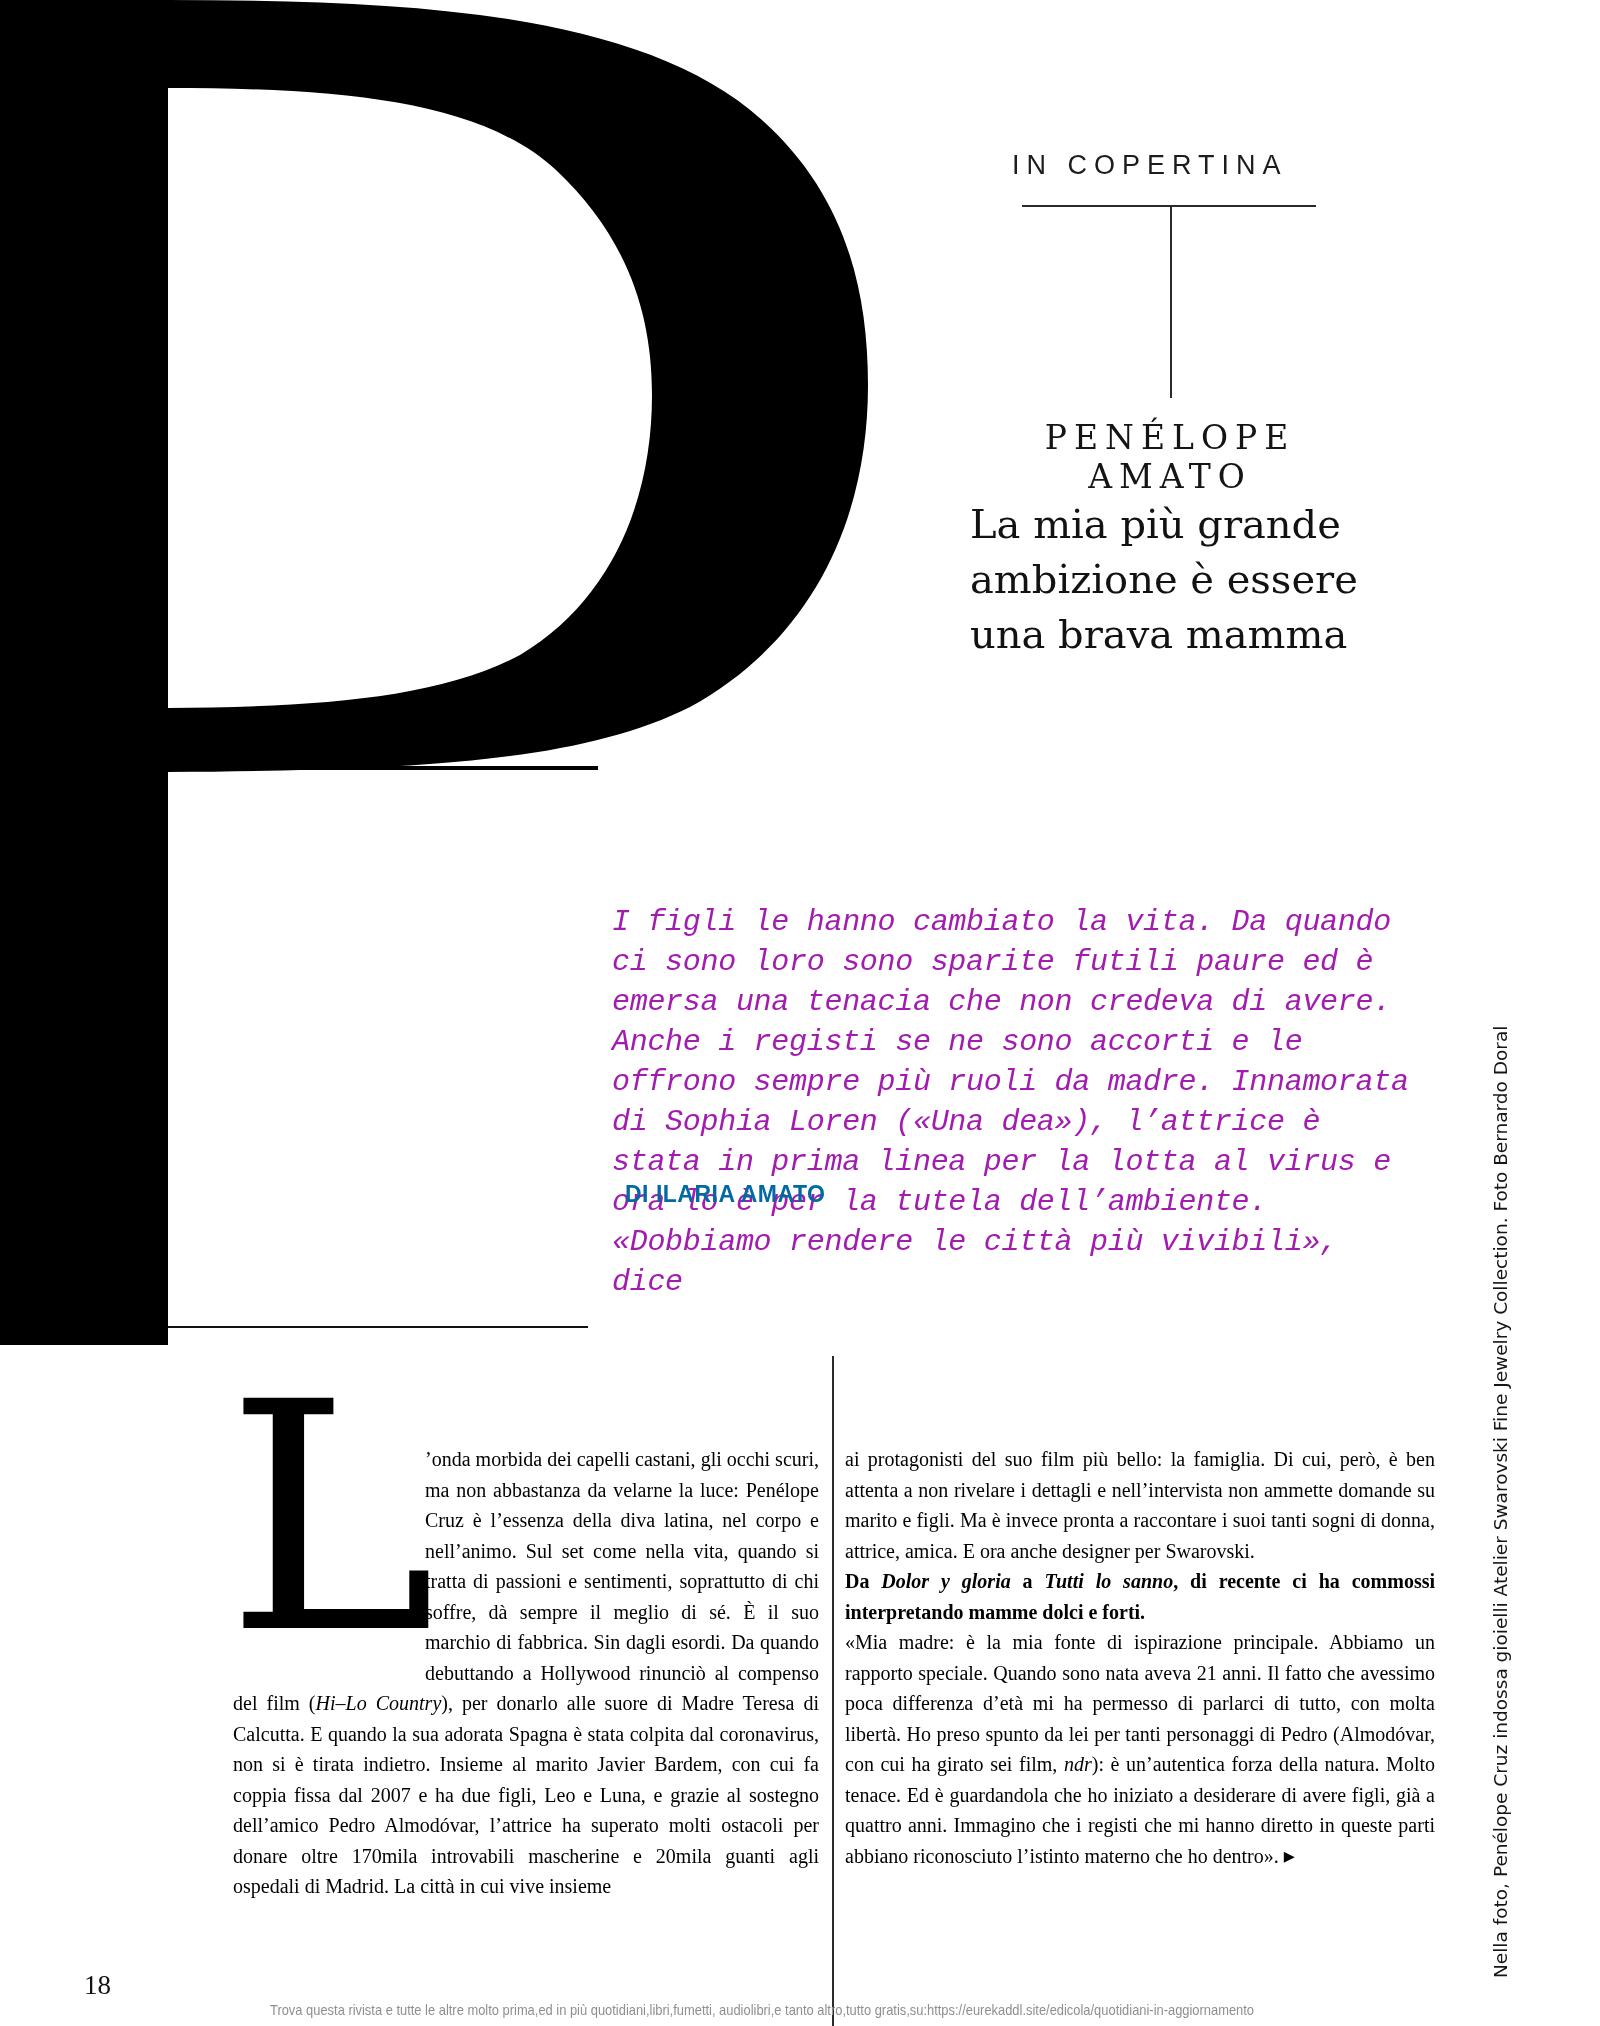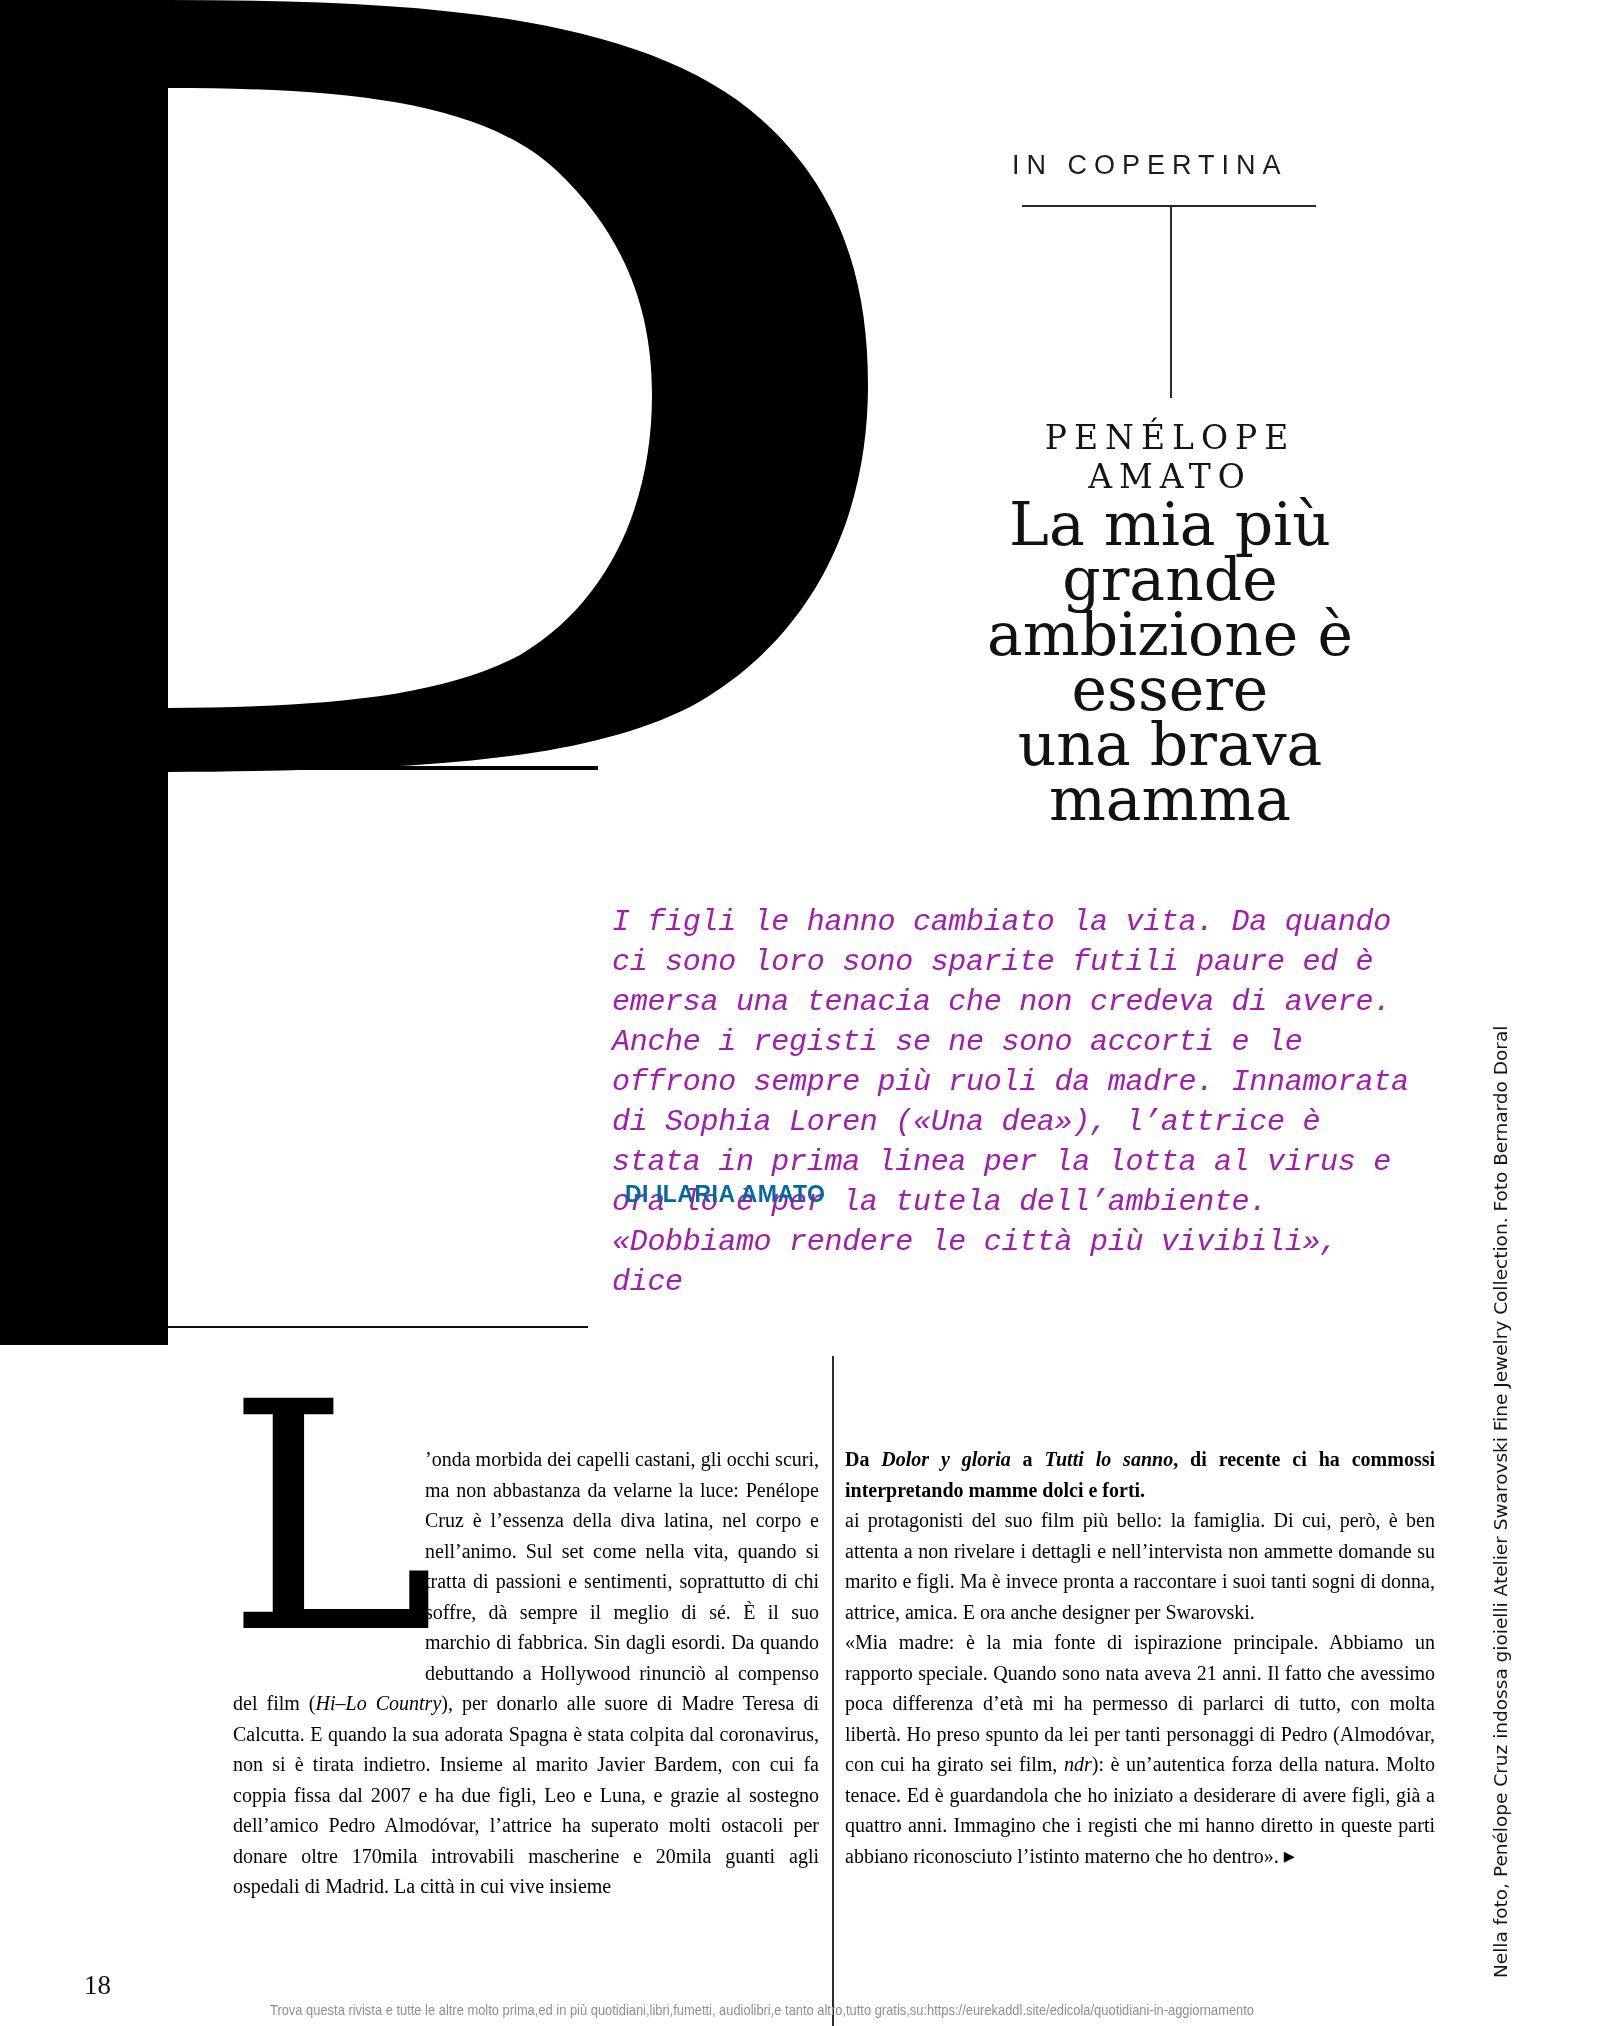--- a/index.html
+++ b/index.html
@@ -13,22 +13,22 @@
   
   .kicker{left:1012px;top:150px;width:314px;text-align:left;
           font-family:"Liberation Sans",sans-serif;font-size:27px;font-weight:400;
           letter-spacing:7px;color:#1c1c1c;}
   .kicker-rule{left:1022px;top:205px;width:294px;height:2px;background:#2a2a2a;}
   .kicker-stem{left:1170px;top:206px;width:2px;height:192px;background:#2a2a2a;}
 
   
   .article-title{left:980px;top:418px;width:380px;text-align:center;
           font-family:"DejaVu Serif",serif;font-size:33px;letter-spacing:7px;color:#141414;}
-  .headline{left:970px;top:497px;width:400px;text-align:center;white-space:pre-line;
-          font-family:"DejaVu Serif",serif;font-size:60px;line-height:55px;color:#121212;}
+  .headline{left:970px;top:497px;width:400px;white-space:pre-line;
+          font-family:"DejaVu Serif",serif;font-size:40px;line-height:55px;color:#121212;}
 
   
   .intro{left:612px;top:902px;width:812px;
          font-family:Liberation Mono, monospace;font-style:italic;font-size:30px;
          line-height:40px;letter-spacing:-0.3px;color:#a21caf;}
 
   
   .byline{left:625px;top:1181px;font-family:"Liberation Sans",sans-serif;
           font-size:23px;font-weight:700;letter-spacing:0.5px;color:#0369a1;}
 
@@ -89,21 +89,21 @@
 <div class="abs left-rule"></div>
 <div class="abs col-divider"></div>
 
 <div class="abs dropcap-l">L</div>
 
 <div class="col" id="left-col">
   <div class="dropcap-spacer"></div>
 <p class="para"><span class="s-n">’onda morbida dei capelli castani, gli occhi scuri, ma non abbastanza da velarne la luce: Penélope Cruz è l’essenza della diva latina, nel corpo e nell’animo. Sul set come nella vita, quando si tratta di passioni e sentimenti, soprattutto di chi soffre, dà sempre il meglio di sé. È il suo marchio di fabbrica. Sin dagli esordi. Da quando debuttando a Hollywood rinunciò al compenso del film (</span><span class="s-i">Hi–Lo Country</span><span class="s-n">), per donarlo alle suore di Madre Teresa di Calcutta. E quando la sua adorata Spagna è stata colpita dal coronavirus, non si è tirata indietro. Insieme al marito Javier Bardem, con cui fa coppia fissa dal 2007 e ha due figli, Leo e Luna, e grazie al sostegno dell’amico Pedro Almodóvar, l’attrice ha superato molti ostacoli per donare oltre 170mila introvabili mascherine e 20mila guanti agli ospedali di Madrid. La città in cui vive insieme</span></p>
   </div>
 <div class="col" id="right-col">
+    <p class="para"><span class="s-n">ai protagonisti del suo film più bello: la famiglia. Di cui, però, è ben attenta a non rivelare i dettagli e nell’intervista non ammette domande su marito e figli. Ma è invece pronta a raccontare i suoi tanti sogni di donna, attrice, amica. E ora anche designer per Swarovski.</span></p>
     <p class="para"><span class="s-b">Da </span><span class="s-bi">Dolor y gloria</span><span class="s-b"> a </span><span class="s-bi">Tutti lo sanno</span><span class="s-b">, di recente ci ha commossi interpretando mamme dolci e forti.</span></p>
-    <p class="para"><span class="s-n">ai protagonisti del suo film più bello: la famiglia. Di cui, però, è ben attenta a non rivelare i dettagli e nell’intervista non ammette domande su marito e figli. Ma è invece pronta a raccontare i suoi tanti sogni di donna, attrice, amica. E ora anche designer per Swarovski.</span></p>
     <p class="para"><span class="s-n">«Mia madre: è la mia fonte di ispirazione principale. Abbiamo un rapporto speciale. Quando sono nata aveva 21 anni. Il fatto che avessimo poca differenza d’età mi ha permesso di parlarci di tutto, con molta libertà. Ho preso spunto da lei per tanti personaggi di Pedro (Almodóvar, con cui ha girato sei film, </span><span class="s-i">ndr</span><span class="s-n">): è un’autentica forza della natura. Molto tenace. Ed è guardandola che ho iniziato a desiderare di avere figli, già a quattro anni. Immagino che i registi che mi hanno diretto in queste parti abbiano riconosciuto l’istinto materno che ho dentro». </span><span class="s-arrow">▶</span></p>
   </div>
 
 <div class="abs credit">Nella foto, Penélope Cruz indossa gioielli Atelier Swarovski Fine Jewelry Collection. Foto Bernardo Doral</div>
 
 <div class="abs page-number">18</div>
 <div class="abs footer-note">Trova questa rivista e tutte le altre molto prima,ed in più quotidiani,libri,fumetti, audiolibri,e tanto altro,tutto gratis,su:https://eurekaddl.site/edicola/quotidiani-in-aggiornamento</div>
 
 </body></html>

